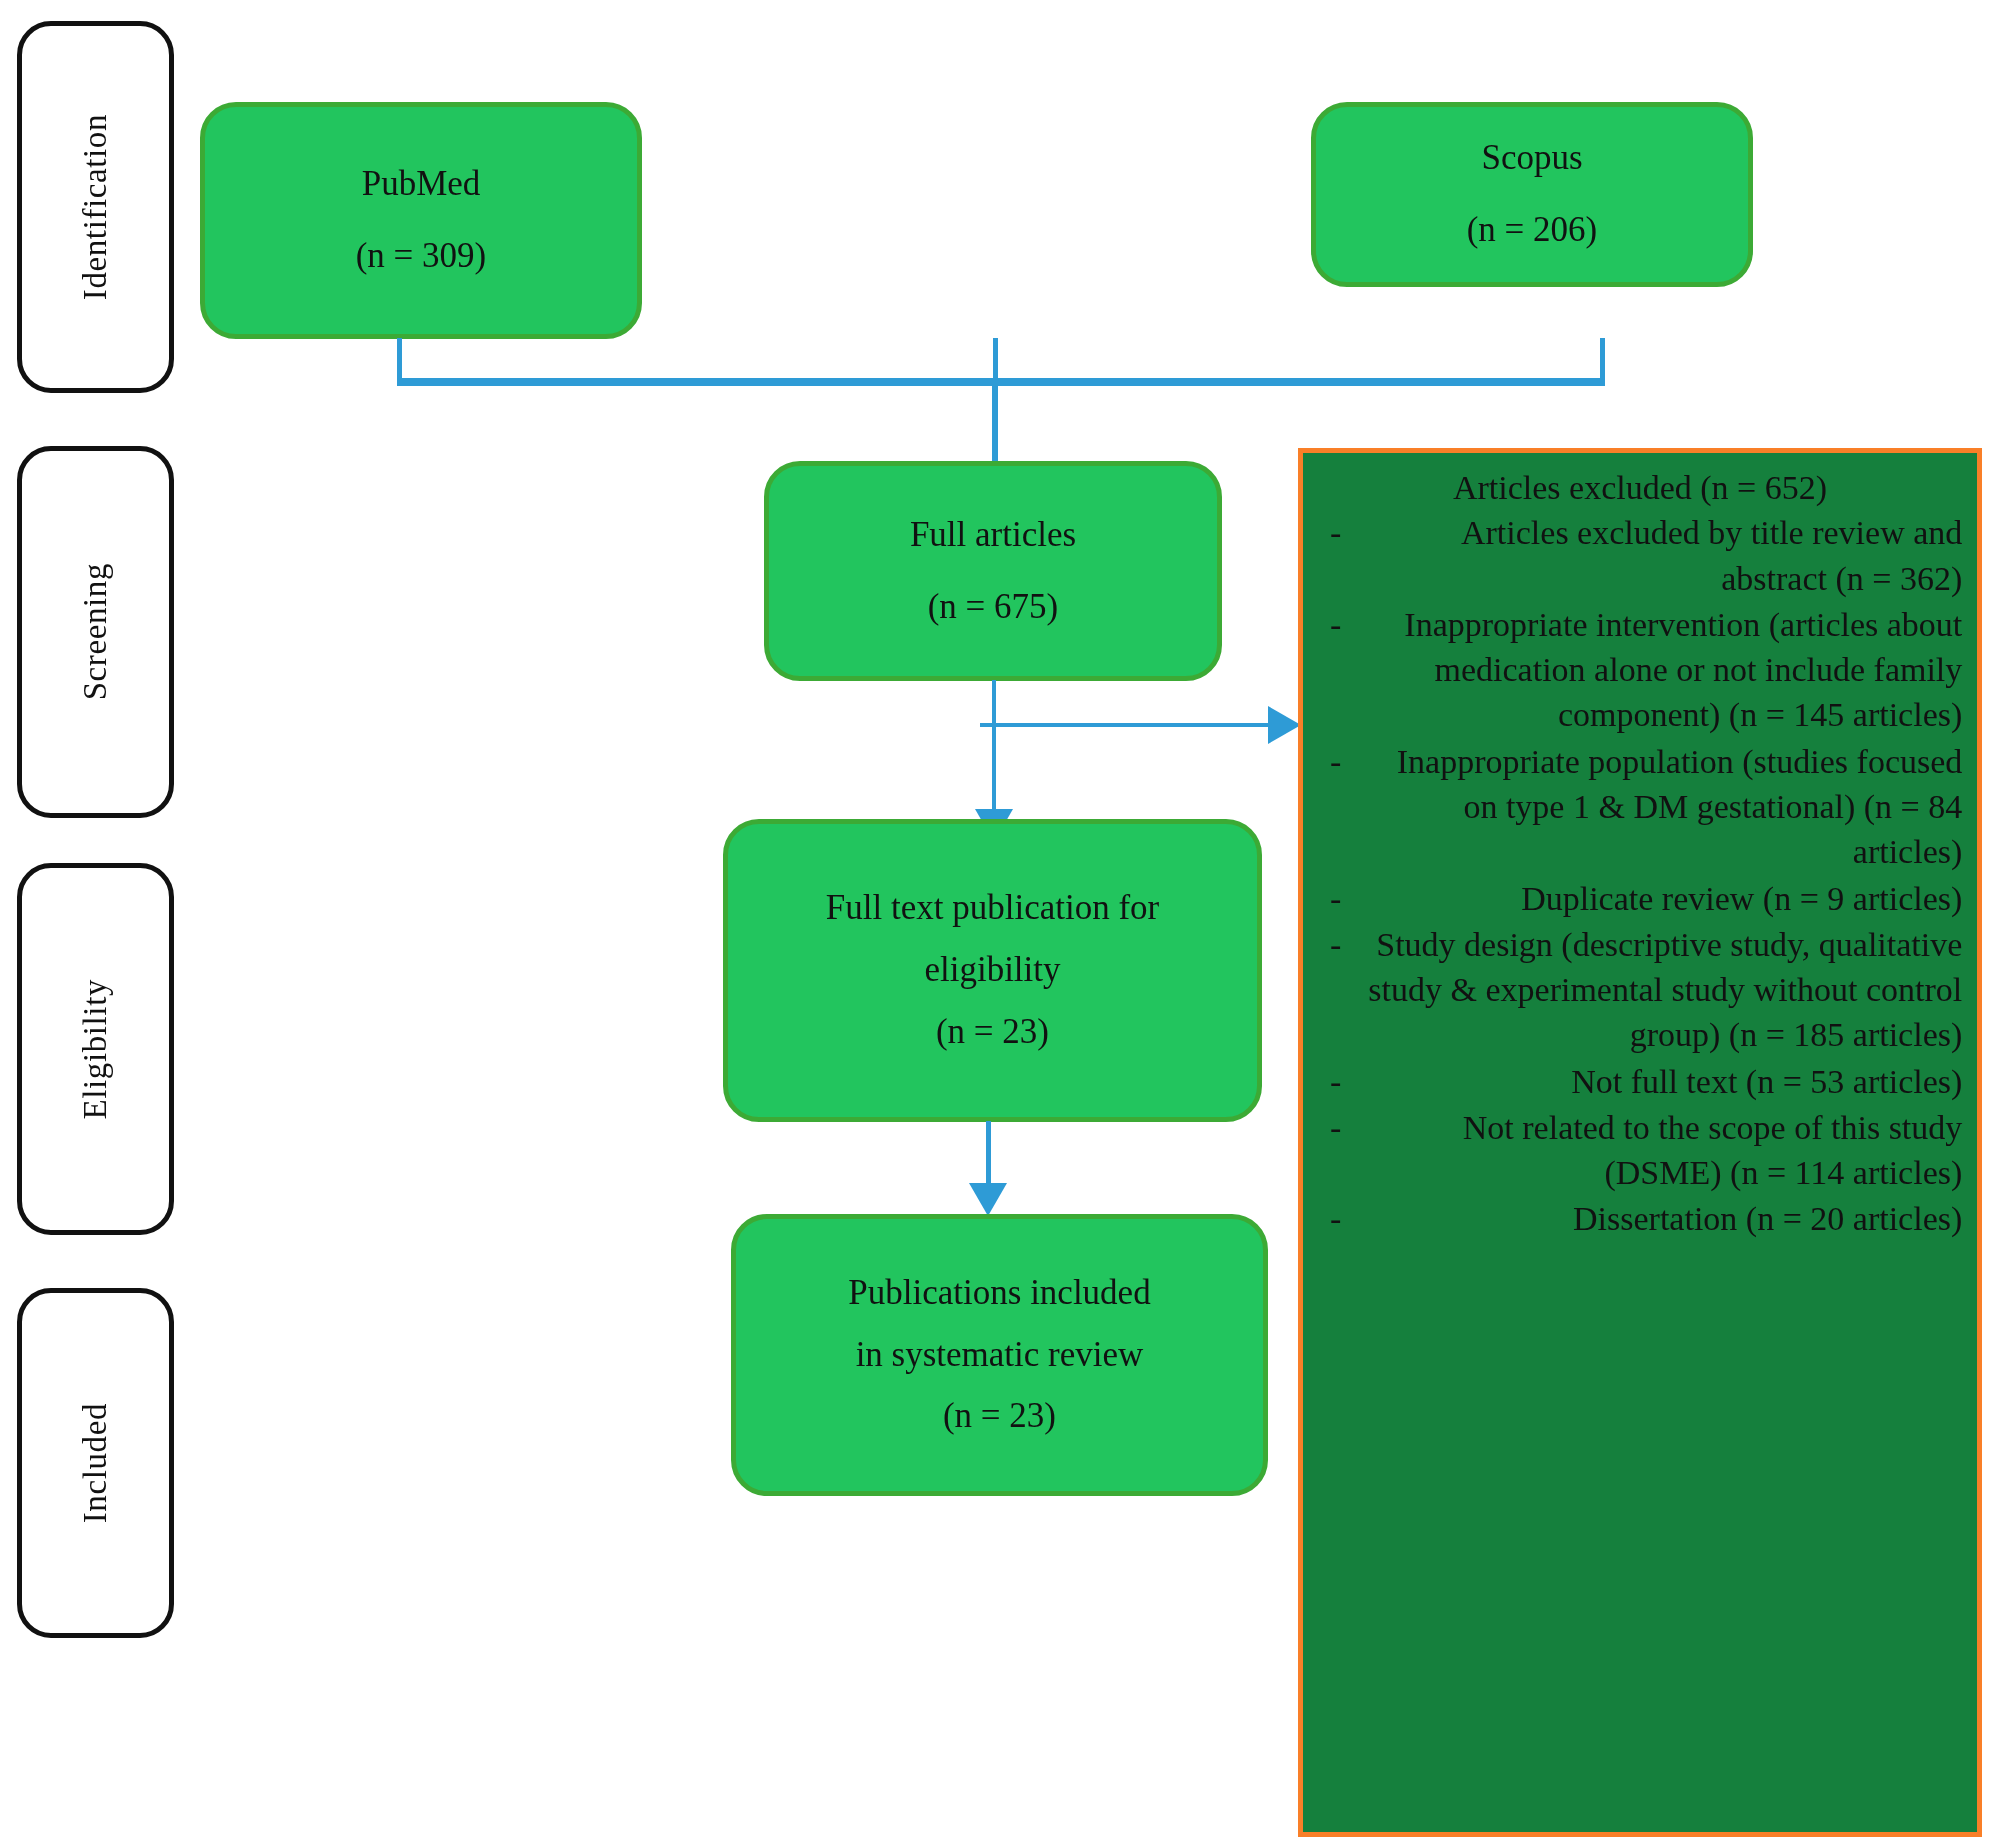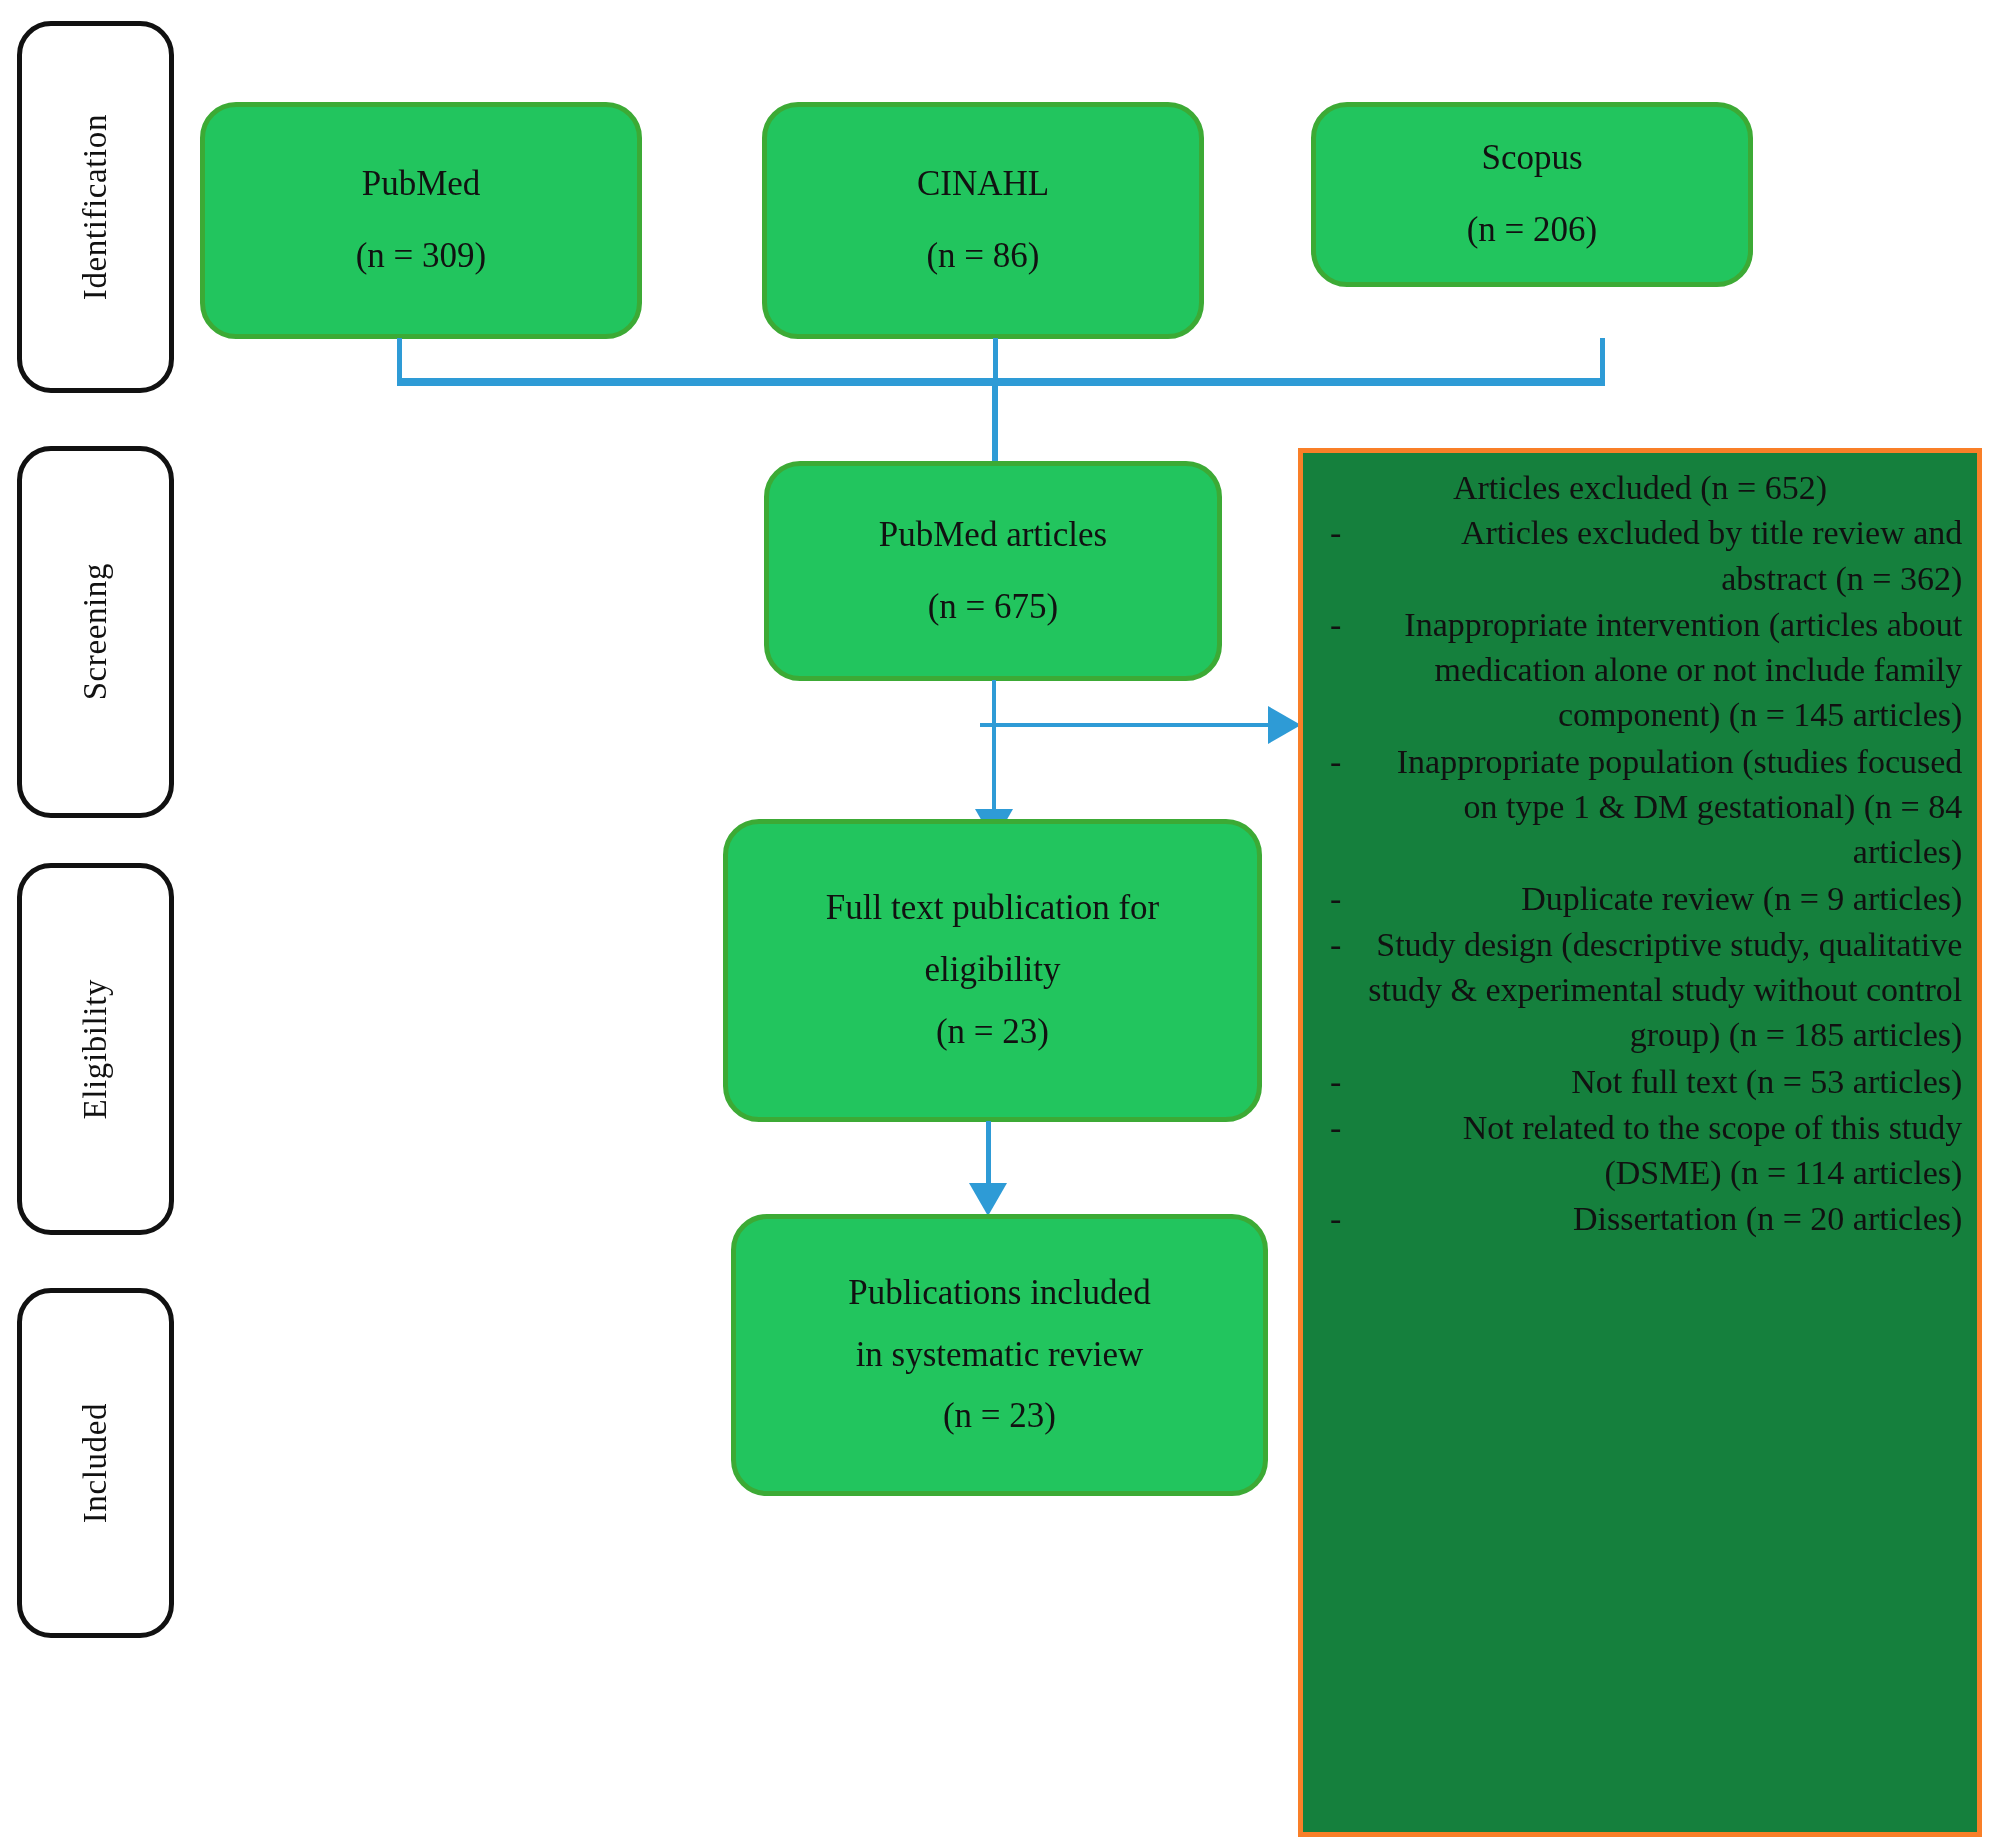--- a/index.html
+++ b/index.html
@@ -145,40 +145,35 @@
   <div class="stage-box" style="left:17px; top:1288px; width:157px; height:350px;">
     <span class="stage-label">Included</span>
   </div>
 
   <div class="flow-box" style="left:200px; top:102px; width:442px; height:237px;">
     <div class="flow-line">PubMed</div>
     <div class="flow-gap"></div>
     <div class="flow-line">(n = 309)</div>
   </div>
 
-  <div class="flow-box" style="left:762px; top:102px; width:442px; height:237px;">
-    <div class="flow-line">CINAHL</div>
-    <div class="flow-gap"></div>
-    <div class="flow-line">(n = 86)</div>
-  </div>
 
   <div class="flow-box" style="left:1311px; top:102px; width:442px; height:185px;">
     <div class="flow-line">Scopus</div>
     <div class="flow-gap"></div>
     <div class="flow-line">(n = 206)</div>
   </div>
 
   <div class="conn conn-v" style="left:397px; top:338px; width:5px; height:44px;"></div>
   <div class="conn conn-v" style="left:993px; top:338px; width:5px; height:44px;"></div>
   <div class="conn conn-v" style="left:1600px; top:338px; width:5px; height:44px;"></div>
   <div class="conn conn-thick-h" style="left:397px; top:378px; width:1208px;"></div>
   <div class="conn conn-thick-v" style="left:992px; top:378px; height:89px;"></div>
 
   <div class="flow-box" style="left:764px; top:461px; width:458px; height:220px;">
-    <div class="flow-line">PubMed articles</div>
+    <div class="flow-line">Full articles</div>
     <div class="flow-gap"></div>
     <div class="flow-line">(n = 675)</div>
   </div>
 
   <div class="conn conn-v" style="left:992px; top:680px; width:4px; height:138px;"></div>
   <div class="arrow-down" style="left:975px; top:809px;"></div>
 
   <div class="conn conn-h" style="left:980px; top:723px; width:307px; height:4px;"></div>
   <div class="arrow-right" style="left:1268px; top:706px;"></div>
 

